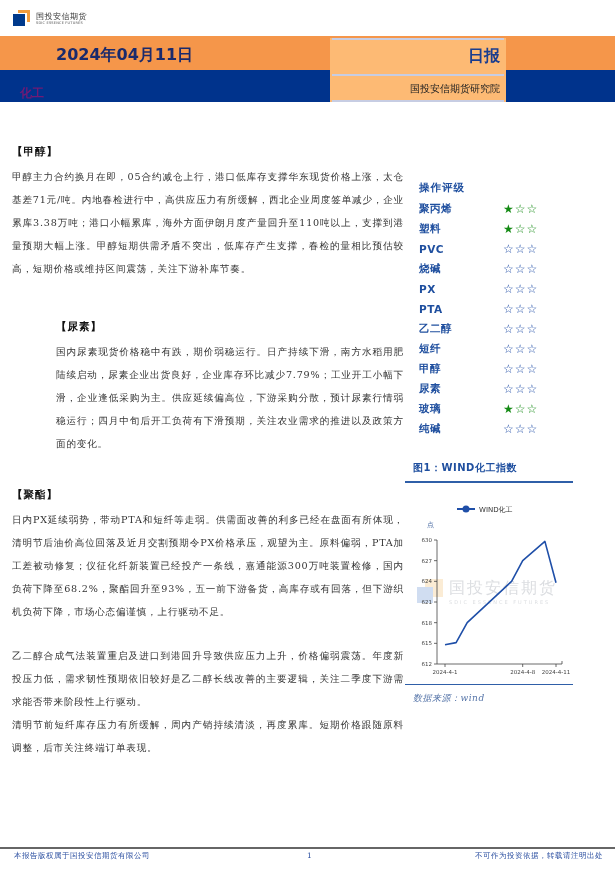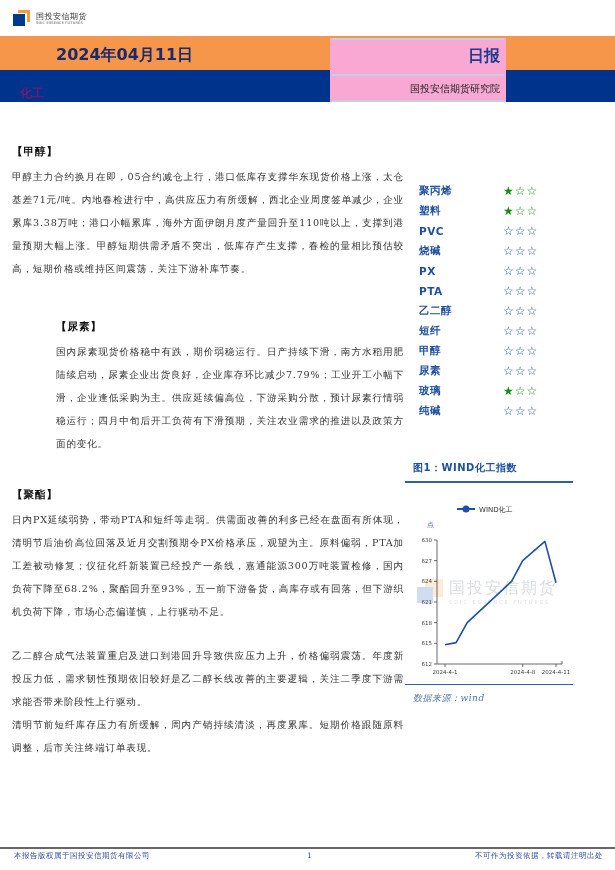--- a/index.html
+++ b/index.html
@@ -12,21 +12,21 @@
   .logo-mark .sq-orange { position: absolute; left: 5px; top: 0; width: 12px; height: 12px; border: 3px solid #f39c3c; border-left: none; border-bottom: none; }
   .logo-text { display: flex; flex-direction: column; line-height: 1; }
   .logo-text .cn { font-family: "DejaVu Sans", sans-serif; font-size: 8px; color: #333; letter-spacing: 0.5px; }
   .logo-text .en { font-family: "DejaVu Sans", sans-serif; font-size: 3.5px; color: #555; margin-top: 1px; letter-spacing: 0.2px; }
 
   .band-orange { position: absolute; left: 0; top: 36px; width: 615px; height: 34px; background: #f5964a; }
   .band-blue { position: absolute; left: 0; top: 70px; width: 615px; height: 32px; background: #00338c; }
   .date { position: absolute; left: 20px; top: 45px; font-family: "DejaVu Sans", sans-serif; font-weight: bold; font-size: 16px; color: #1a2a6c; margin-left: 36px; }
   .sector { position: absolute; left: 20px; top: 85px; font-family: "DejaVu Sans", sans-serif; font-weight: bold; font-size: 12px; color: #701a75; }
 
-  .title-box { position: absolute; left: 330px; top: 38px; width: 176px; height: 64px; background: #f9a8d4; }
+  .title-box { position: absolute; left: 330px; top: 38px; width: 176px; height: 64px; background: #fdba74; }
   .title-box .rule { position: absolute; left: 2px; right: 2px; height: 2px; background: #c7cde3; }
   .title-box .daily { position: absolute; right: 6px; top: 8px; font-family: "DejaVu Sans", sans-serif; font-weight: bold; font-size: 16px; color: #1a3d8f; }
   .title-box .inst { position: absolute; right: 6px; top: 44px; font-family: "DejaVu Sans", sans-serif; font-size: 10px; color: #222; }
 
   .left-col { position: absolute; left: 12px; top: 128px; width: 392px; }
   .sec-head { font-size: 10.5px; font-weight: bold; color: #111; margin-bottom: 6px; letter-spacing: 1px; }
   .para { font-size: 9.6px; line-height: 23px; color: #333; letter-spacing: 0.8px; text-align: justify; }
   .sec { margin-bottom: 0; }
   .sec-1 { position: absolute; top: 17px; }
   .sec-2 { position: absolute; top: 192px; margin-left: 44px; }
@@ -101,20 +101,21 @@
     <div class="sec-head">【聚酯】</div>
     <p class="para">日内PX延续弱势，带动PTA和短纤等走弱。供需面改善的利多已经在盘面有所体现，清明节后油价高位回落及近月交割预期令PX价格承压，观望为主。原料偏弱，PTA加工差被动修复；仪征化纤新装置已经投产一条线，嘉通能源300万吨装置检修，国内负荷下降至68.2%，聚酯回升至93%，五一前下游备货，高库存或有回落，但下游织机负荷下降，市场心态偏谨慎，上行驱动不足。</p>
   </div>
   <div class="sec sec-4">
     <p class="para">乙二醇合成气法装置重启及进口到港回升导致供应压力上升，价格偏弱震荡。年度新投压力低，需求韧性预期依旧较好是乙二醇长线改善的主要逻辑，关注二季度下游需求能否带来阶段性上行驱动。</p>
     <p class="para">清明节前短纤库存压力有所缓解，周内产销持续清淡，再度累库。短期价格跟随原料调整，后市关注终端订单表现。</p>
   </div>
 </div>
 
 <div class="rating">
+  <div class="head">操作评级</div>
   <div id="rating-rows">
       <div class="row">
         <span class="name">聚丙烯</span>
         <span class="stars">
           <span class="star green">★</span>
           <span class="star green">☆</span>
           <span class="star green">☆</span>
         </span>
       </div>
       <div class="row">

